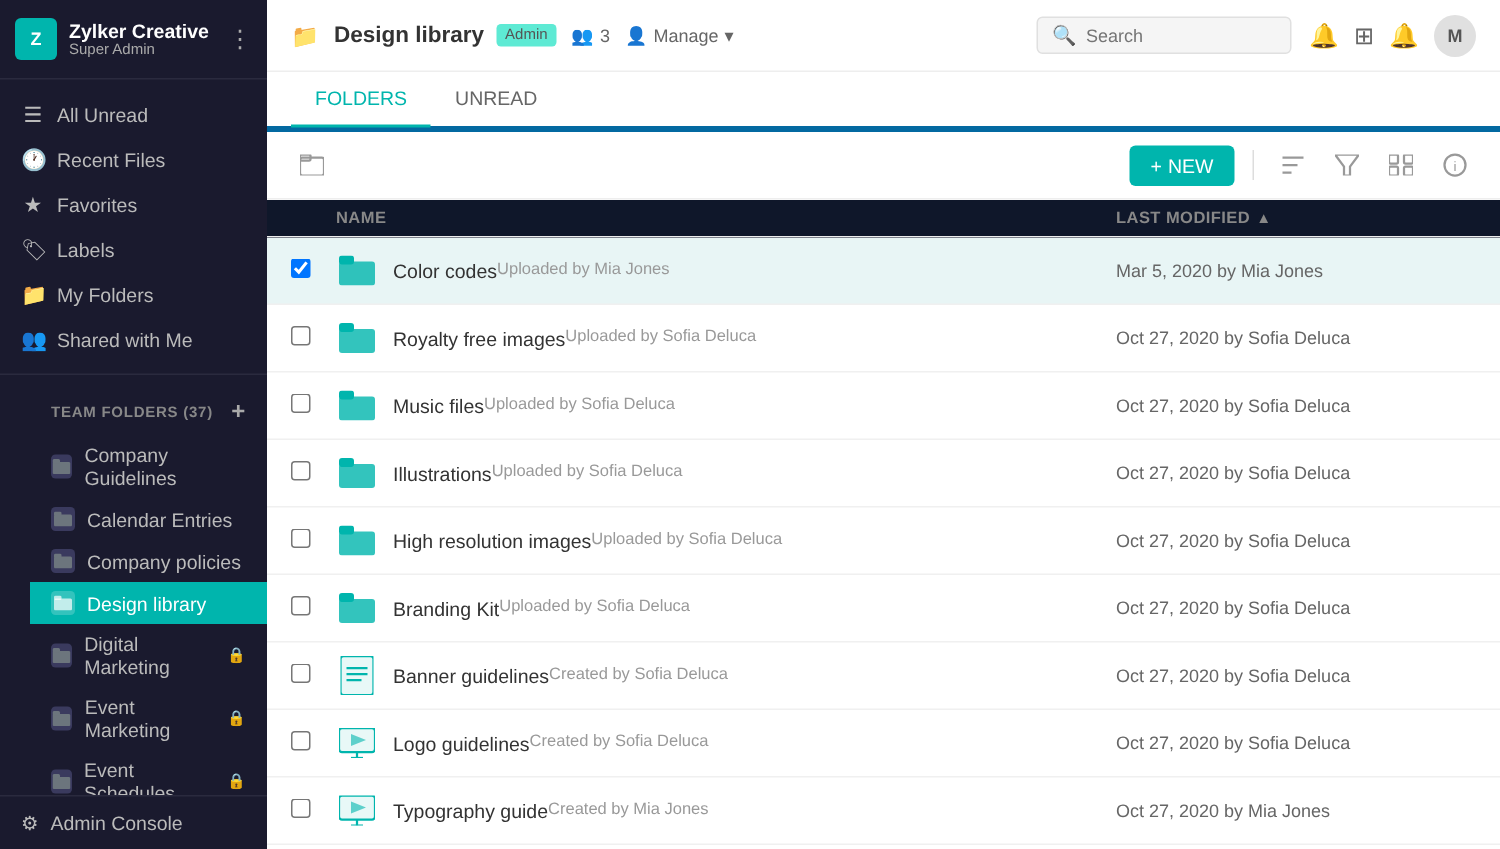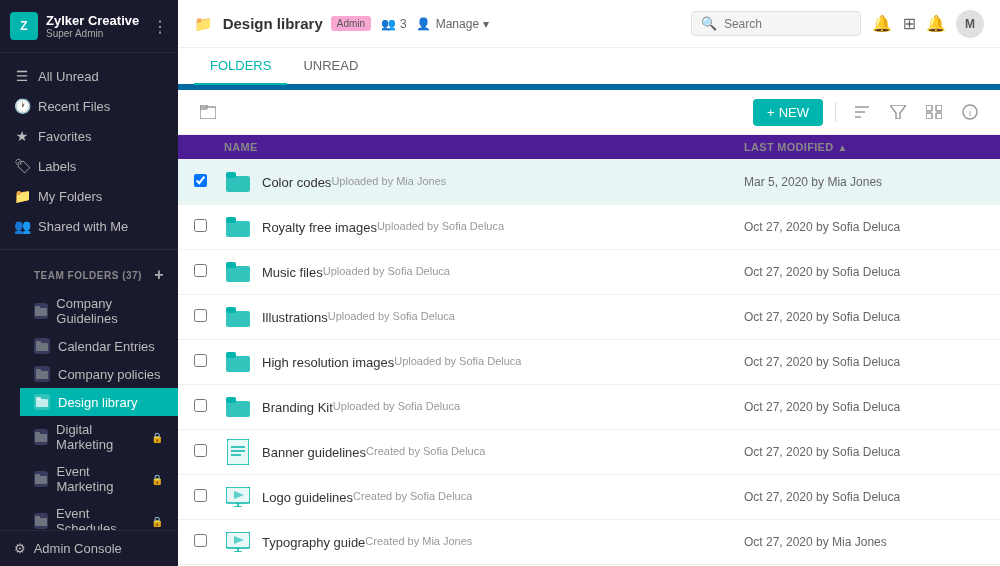--- a/index.html
+++ b/index.html
@@ -29,45 +29,45 @@
 
     .admin-console { padding: 10px 14px; border-top: 1px solid #2a2a3e; color: #bbb; font-size: 13px; cursor: pointer; display: flex; align-items: center; gap: 8px; }
 
     
     .main { flex: 1; display: flex; flex-direction: column; background: #fff; overflow: hidden; }
 
     
     .main-header { display: flex; align-items: center; justify-content: space-between; padding: 0 16px; height: 48px; border-bottom: 1px solid #eee; background: #fff; }
     .header-left { display: flex; align-items: center; gap: 10px; }
     .header-title { font-size: 15px; font-weight: 600; color: #333; display: flex; align-items: center; gap: 8px; }
-    .header-badge { background: #f9a8d4; color: #555; font-size: 10px; padding: 2px 6px; border-radius: 3px; font-weight: 500; }
+    .header-badge { background: #5eead4; color: #555; font-size: 10px; padding: 2px 6px; border-radius: 3px; font-weight: 500; }
     .header-members { display: flex; align-items: center; gap: 4px; color: #666; font-size: 12px; }
     .header-manage { display: flex; align-items: center; gap: 4px; color: #666; font-size: 12px; cursor: pointer; }
     .header-right { display: flex; align-items: center; gap: 12px; }
     .search-box { display: flex; align-items: center; background: #f5f5f5; border: 1px solid #e0e0e0; border-radius: 4px; padding: 4px 10px; gap: 6px; width: 170px; }
     .search-box input { border: none; background: transparent; outline: none; font-size: 12px; color: #333; width: 100%; }
     .header-icons { display: flex; align-items: center; gap: 10px; color: #666; }
     .header-icon { font-size: 16px; cursor: pointer; }
     .avatar { width: 28px; height: 28px; border-radius: 50%; background: #e0e0e0; overflow: hidden; display: flex; align-items: center; justify-content: center; font-size: 12px; font-weight: 600; color: #555; }
 
     
-    .tabs { display: flex; padding: 0 16px; border-bottom: 6px solid #0369a1; background: #fff; }
+    .tabs { display: flex; padding: 0 16px; border-bottom: 4px solid #0369a1; background: #fff; }
     .tab { padding: 10px 16px; font-size: 13px; cursor: pointer; color: #666; border-bottom: 2px solid transparent; margin-bottom: -1px; }
     .tab.active { color: #00b5ad; border-bottom-color: #00b5ad; font-weight: 500; }
 
     
     .toolbar { display: flex; align-items: center; justify-content: space-between; padding: 8px 16px; border-bottom: 1px solid #eee; background: #fff; }
     .toolbar-left { display: flex; align-items: center; gap: 8px; }
     .toolbar-right { display: flex; align-items: center; gap: 8px; }
     .new-btn { display: flex; align-items: center; gap: 4px; background: #00b5ad; color: #fff; border: none; padding: 6px 14px; border-radius: 4px; font-size: 13px; cursor: pointer; font-weight: 500; }
     .toolbar-icon { color: #888; font-size: 16px; cursor: pointer; width: 28px; height: 28px; display: flex; align-items: center; justify-content: center; border-radius: 3px; }
 
     
     .table-container { flex: 1; overflow-y: auto; }
-    .table-header { display: flex; padding: 6px 16px; border-bottom: 1px solid #eee; background: #4c1d95; font-size: 11px; font-weight: 600; color: #888; letter-spacing: 0.3px; text-transform: uppercase; position: sticky; top: 0; }
+    .table-header { display: flex; padding: 6px 16px; border-bottom: 1px solid #eee; background: #0f172a; font-size: 11px; font-weight: 600; color: #888; letter-spacing: 0.3px; text-transform: uppercase; position: sticky; top: 0; }
     .col-check { width: 30px; }
     .col-name { flex: 1; }
     .col-modified { width: 240px; display: flex; align-items: center; gap: 4px; }
 
     .table-row { display: flex; align-items: center; padding: 8px 16px; border-bottom: 1px solid #f0f0f0; cursor: pointer; }
     .table-row.selected { background: #e8f5f5; }
     .row-name { flex: 1; display: flex; align-items: center; gap: 10px; }
     .row-modified { width: 240px; font-size: 12px; color: #666; }
     .file-icon { width: 28px; height: 28px; display: flex; align-items: center; justify-content: center; }
     .file-info { display: flex; flex-direction: row; }

